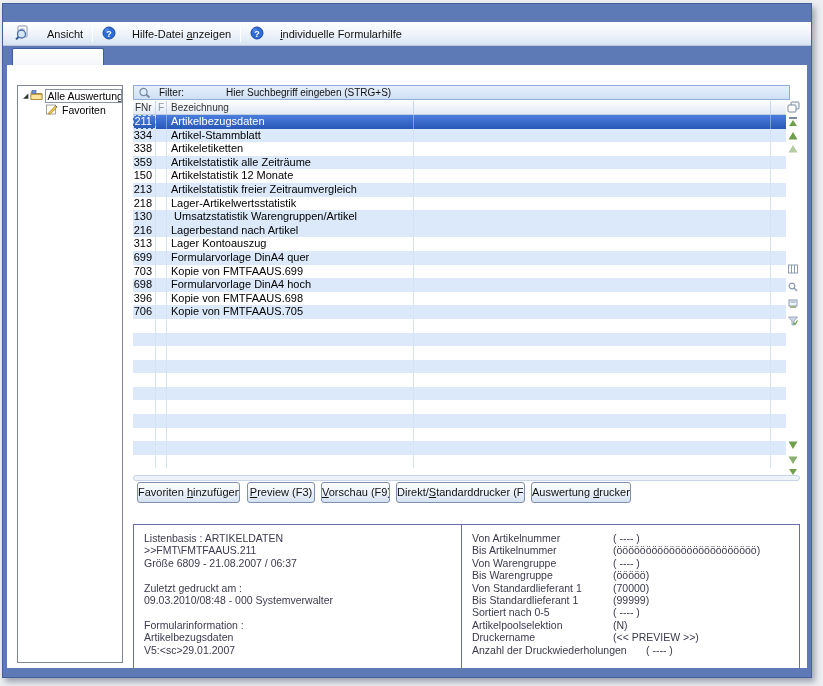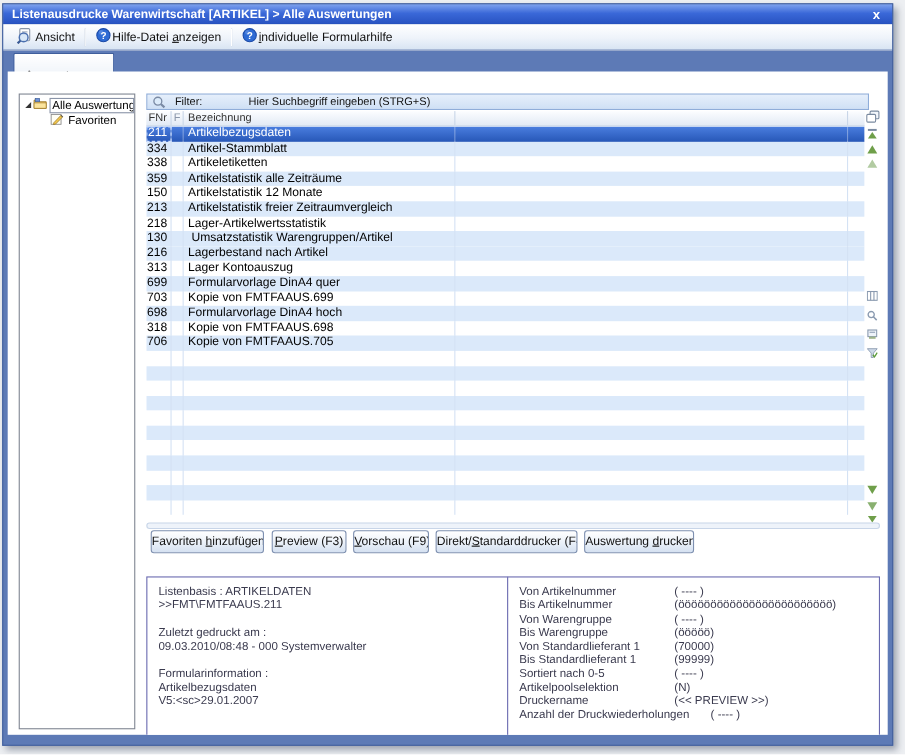--- a/index.html
+++ b/index.html
@@ -10,21 +10,21 @@
           border:1px solid #44619e;box-shadow:3px 4px 6px rgba(60,70,95,.45)}
   
   .titlebar{position:absolute;left:0;top:0;right:0;height:18px;
             background:linear-gradient(#7da1ee,#3a68d8 45%,#2a55c4 92%,#2450ba);
             color:#fff;font-size:11px;font-weight:bold;line-height:18px;padding-left:8px;white-space:nowrap}
   .close-x{position:absolute;right:11px;top:1px;color:#fff;font-size:12px;font-weight:bold;line-height:16px;cursor:default}
   
   .toolbar{position:absolute;left:0;top:18px;right:0;height:24px;
            background:linear-gradient(#ffffff,#eef3fa 55%,#d8e4f3);
            border-bottom:1px solid #b9c6da;display:flex;align-items:center;padding-left:5px}
-  .tbtn{display:flex;align-items:center;gap:1px;padding:0 7px;height:20px;font-size:11px;color:#111;white-space:nowrap}
+  .tbtn{display:flex;align-items:center;gap:16px;padding:0 7px;height:20px;font-size:11px;color:#111;white-space:nowrap}
   .tsep{width:1px;height:16px;background:#9eafc7;border-right:1px solid #fff;margin:0 2px}
   
   .tab{position:absolute;left:9px;top:44px;height:18px;background:linear-gradient(#ffffff,#ecf1f8);
        border:1px solid #3f5e9c;border-bottom:none;border-radius:2px 2px 0 0;
        font-size:11px;line-height:16px;padding:12px 10px;color:#111}
   
   .page{position:absolute;left:4px;right:4px;top:61px;bottom:9px;background:#fff;overflow:hidden}
   
   .tree-panel{position:absolute;left:10px;top:20px;width:106px;height:578px;border:1px solid #7f8591;background:#fff;
               font-size:10.5px;padding-top:3px;overflow:hidden}
@@ -84,24 +84,20 @@
   .param-value{white-space:pre}
   .param:last-child .param-value{padding-left:33px}
   u{text-decoration:underline}
 </style>
 </head>
 <body>
 
 <div class="desktop">
   <div class="window">
 
-    <div class="titlebar">
-      <span>Listenausdrucke Warenwirtschaft [ARTIKEL] &gt; Alle Auswertungen</span>
-      <span class="close-x">x</span>
-    </div>
 
     <div class="toolbar">
       <span class="tbtn">
         <span>
           <svg width="16" height="15" viewBox="0 0 16 15">
               <rect x="3" y="1" width="9" height="11" rx="1" fill="#fff" stroke="#8a96a8"></rect>
               <line x1="5" y1="4" x2="10" y2="4" stroke="#aab4c2"></line>
               <line x1="5" y1="6" x2="10" y2="6" stroke="#aab4c2"></line>
               <circle cx="6.5" cy="9" r="4" fill="#cfe2f6" fill-opacity=".8" stroke="#4a6faf" stroke-width="1.3"></circle>
               <line x1="3.5" y1="12" x2="1" y2="14.4" stroke="#3a5a95" stroke-width="2"></line>
@@ -197,21 +193,21 @@
             <div class="grid-row alt"><div class="c-fnr">359</div><div class="c-f"></div><div class="c-bez">Artikelstatistik alle Zeiträume</div><div class="c-rest"></div><div class="c-tail"></div></div>
             <div class="grid-row"><div class="c-fnr">150</div><div class="c-f"></div><div class="c-bez">Artikelstatistik 12 Monate</div><div class="c-rest"></div><div class="c-tail"></div></div>
             <div class="grid-row alt"><div class="c-fnr">213</div><div class="c-f"></div><div class="c-bez">Artikelstatistik freier Zeitraumvergleich</div><div class="c-rest"></div><div class="c-tail"></div></div>
             <div class="grid-row"><div class="c-fnr">218</div><div class="c-f"></div><div class="c-bez">Lager-Artikelwertsstatistik</div><div class="c-rest"></div><div class="c-tail"></div></div>
             <div class="grid-row alt"><div class="c-fnr">130</div><div class="c-f"></div><div class="c-bez"> Umsatzstatistik Warengruppen/Artikel</div><div class="c-rest"></div><div class="c-tail"></div></div>
             <div class="grid-row alt"><div class="c-fnr">216</div><div class="c-f"></div><div class="c-bez">Lagerbestand nach Artikel</div><div class="c-rest"></div><div class="c-tail"></div></div>
             <div class="grid-row"><div class="c-fnr">313</div><div class="c-f"></div><div class="c-bez">Lager Kontoauszug</div><div class="c-rest"></div><div class="c-tail"></div></div>
             <div class="grid-row alt"><div class="c-fnr">699</div><div class="c-f"></div><div class="c-bez">Formularvorlage DinA4 quer</div><div class="c-rest"></div><div class="c-tail"></div></div>
             <div class="grid-row"><div class="c-fnr">703</div><div class="c-f"></div><div class="c-bez">Kopie von FMTFAAUS.699</div><div class="c-rest"></div><div class="c-tail"></div></div>
             <div class="grid-row alt"><div class="c-fnr">698</div><div class="c-f"></div><div class="c-bez">Formularvorlage DinA4 hoch</div><div class="c-rest"></div><div class="c-tail"></div></div>
-            <div class="grid-row"><div class="c-fnr">318</div><div class="c-f"></div><div class="c-bez">Kopie von FMTFAAUS.698</div><div class="c-rest"></div><div class="c-tail"></div></div>
+            <div class="grid-row"><div class="c-fnr">396</div><div class="c-f"></div><div class="c-bez">Kopie von FMTFAAUS.698</div><div class="c-rest"></div><div class="c-tail"></div></div>
             <div class="grid-row alt"><div class="c-fnr">706</div><div class="c-f"></div><div class="c-bez">Kopie von FMTFAAUS.705</div><div class="c-rest"></div><div class="c-tail"></div></div>
             <div class="grid-row"><div class="c-fnr"></div><div class="c-f"></div><div class="c-bez"></div><div class="c-rest"></div><div class="c-tail"></div></div>
             <div class="grid-row alt"><div class="c-fnr"></div><div class="c-f"></div><div class="c-bez"></div><div class="c-rest"></div><div class="c-tail"></div></div>
             <div class="grid-row"><div class="c-fnr"></div><div class="c-f"></div><div class="c-bez"></div><div class="c-rest"></div><div class="c-tail"></div></div>
             <div class="grid-row alt"><div class="c-fnr"></div><div class="c-f"></div><div class="c-bez"></div><div class="c-rest"></div><div class="c-tail"></div></div>
             <div class="grid-row"><div class="c-fnr"></div><div class="c-f"></div><div class="c-bez"></div><div class="c-rest"></div><div class="c-tail"></div></div>
             <div class="grid-row alt"><div class="c-fnr"></div><div class="c-f"></div><div class="c-bez"></div><div class="c-rest"></div><div class="c-tail"></div></div>
             <div class="grid-row"><div class="c-fnr"></div><div class="c-f"></div><div class="c-bez"></div><div class="c-rest"></div><div class="c-tail"></div></div>
             <div class="grid-row alt"><div class="c-fnr"></div><div class="c-f"></div><div class="c-bez"></div><div class="c-rest"></div><div class="c-tail"></div></div>
             <div class="grid-row"><div class="c-fnr"></div><div class="c-f"></div><div class="c-bez"></div><div class="c-rest"></div><div class="c-tail"></div></div>
@@ -265,20 +261,21 @@
 
       <div class="abtn abtn1">Favoriten <u>h</u>inzufügen</div>
       <div class="abtn abtn2"><u>P</u>review (F3)</div>
       <div class="abtn abtn3"><u>V</u>orschau (F9)</div>
       <div class="abtn abtn4">Direkt/<u>S</u>tandarddrucker (F4)</div>
       <div class="abtn abtn5">Auswertung <u>d</u>rucken</div>
 
       <div class="info info-left">
           <div class="iline">Listenbasis : ARTIKELDATEN</div>
           <div class="iline">&gt;&gt;FMT\FMTFAAUS.211</div>
+          <div class="iline">Größe 6809 - 21.08.2007 / 06:37</div>
           <div class="iline">&nbsp;</div>
           <div class="iline">Zuletzt gedruckt am :</div>
           <div class="iline">09.03.2010/08:48 - 000 Systemverwalter</div>
           <div class="iline">&nbsp;</div>
           <div class="iline">Formularinformation :</div>
           <div class="iline">Artikelbezugsdaten</div>
           <div class="iline">V5:&lt;sc&gt;29.01.2007</div>
         </div>
       <div class="info info-right">
           <div class="param">

